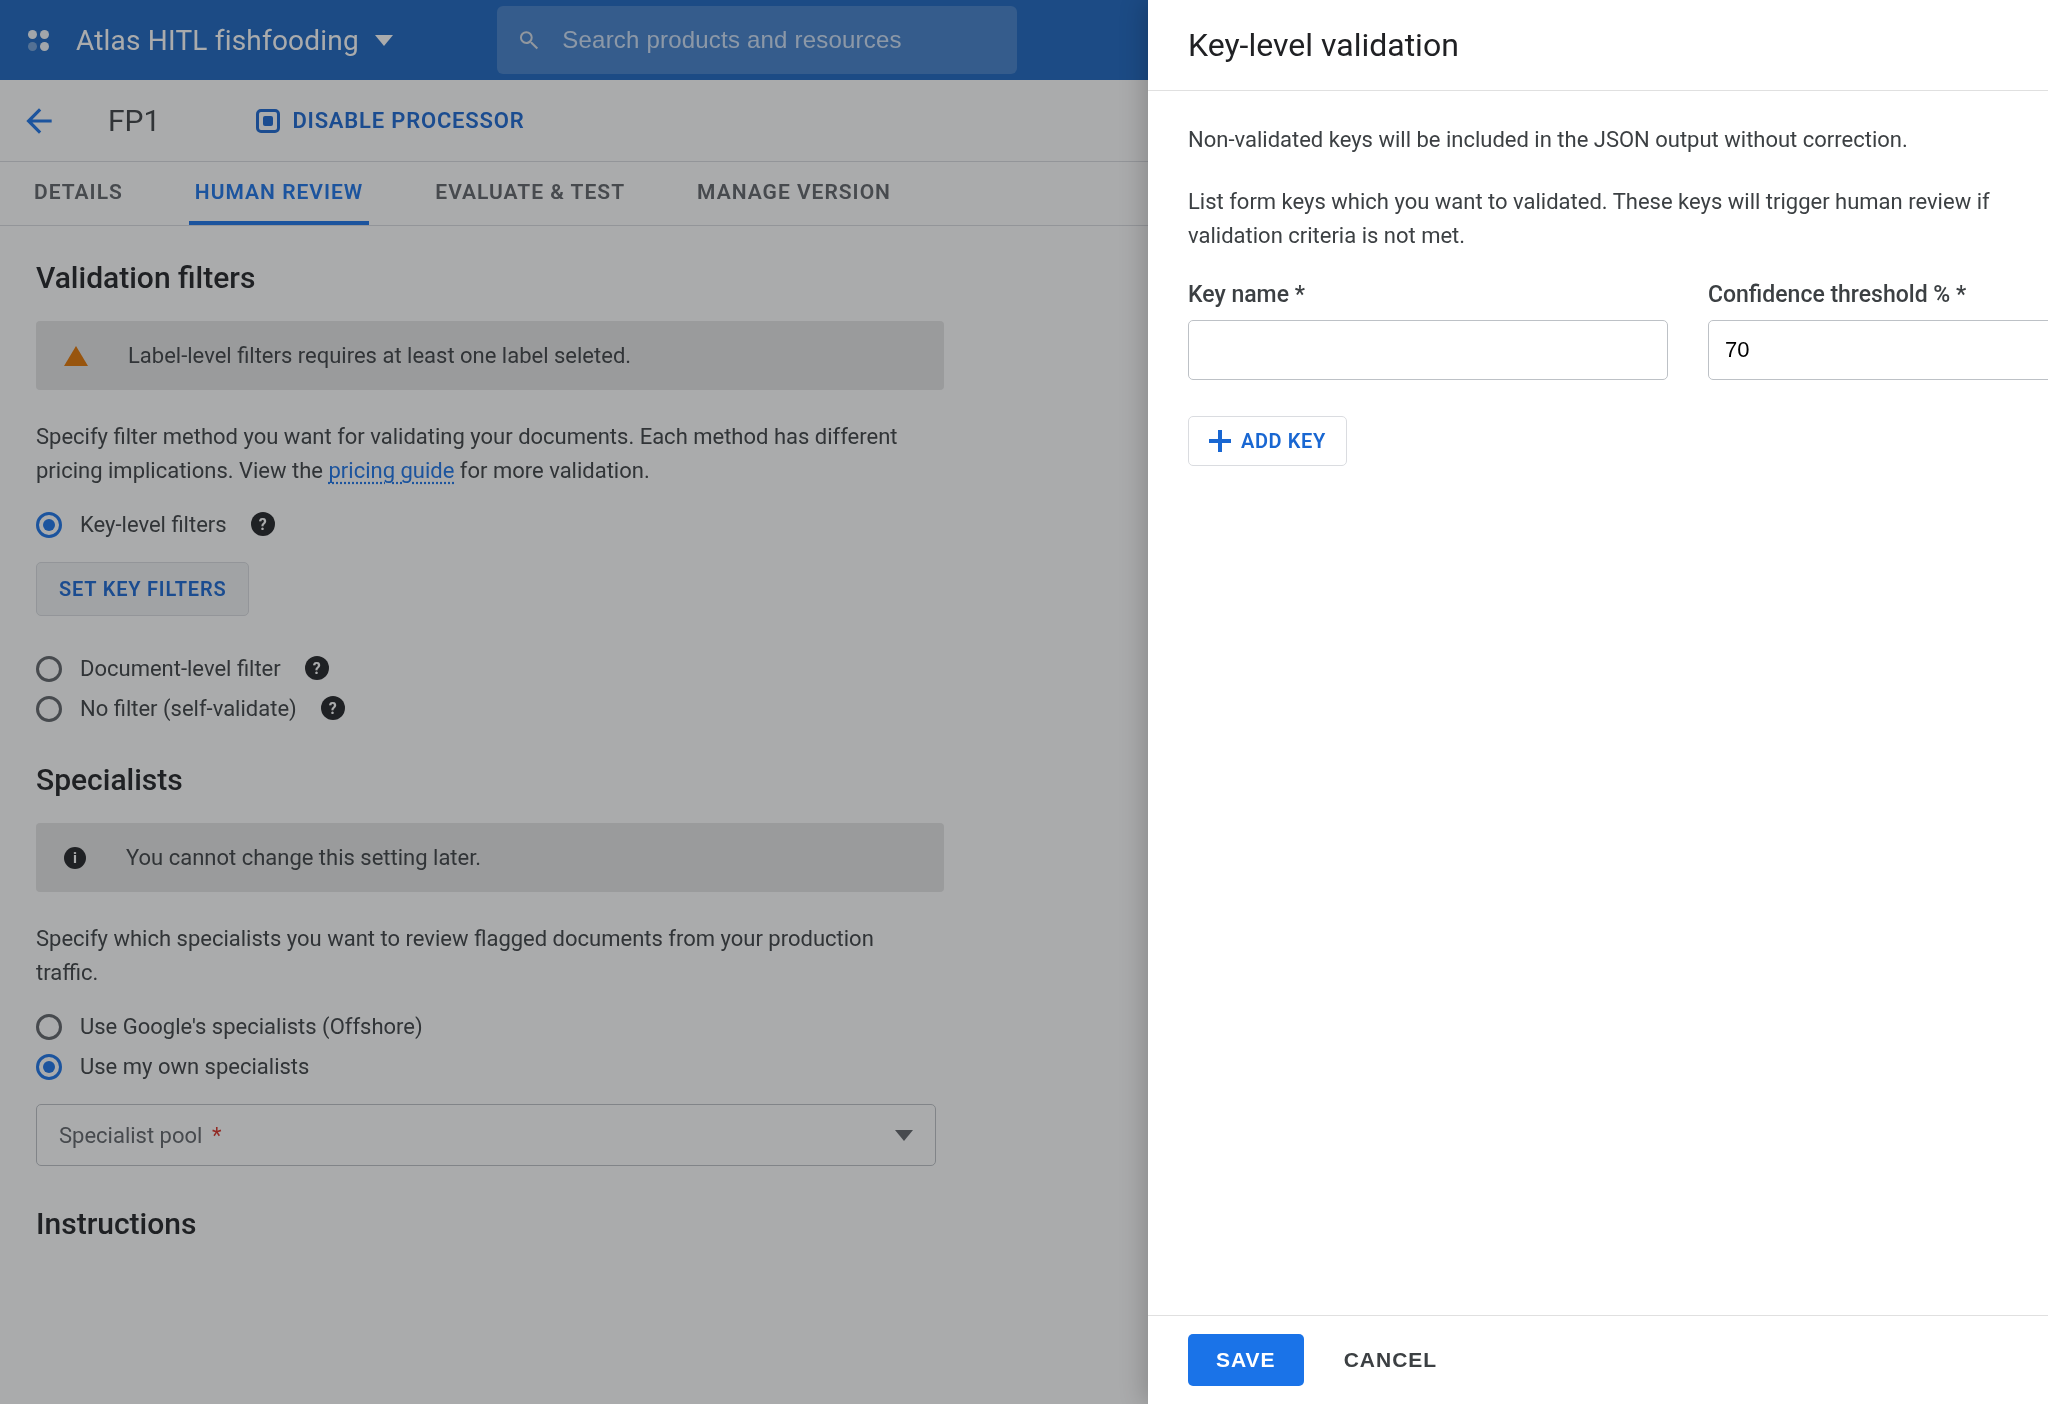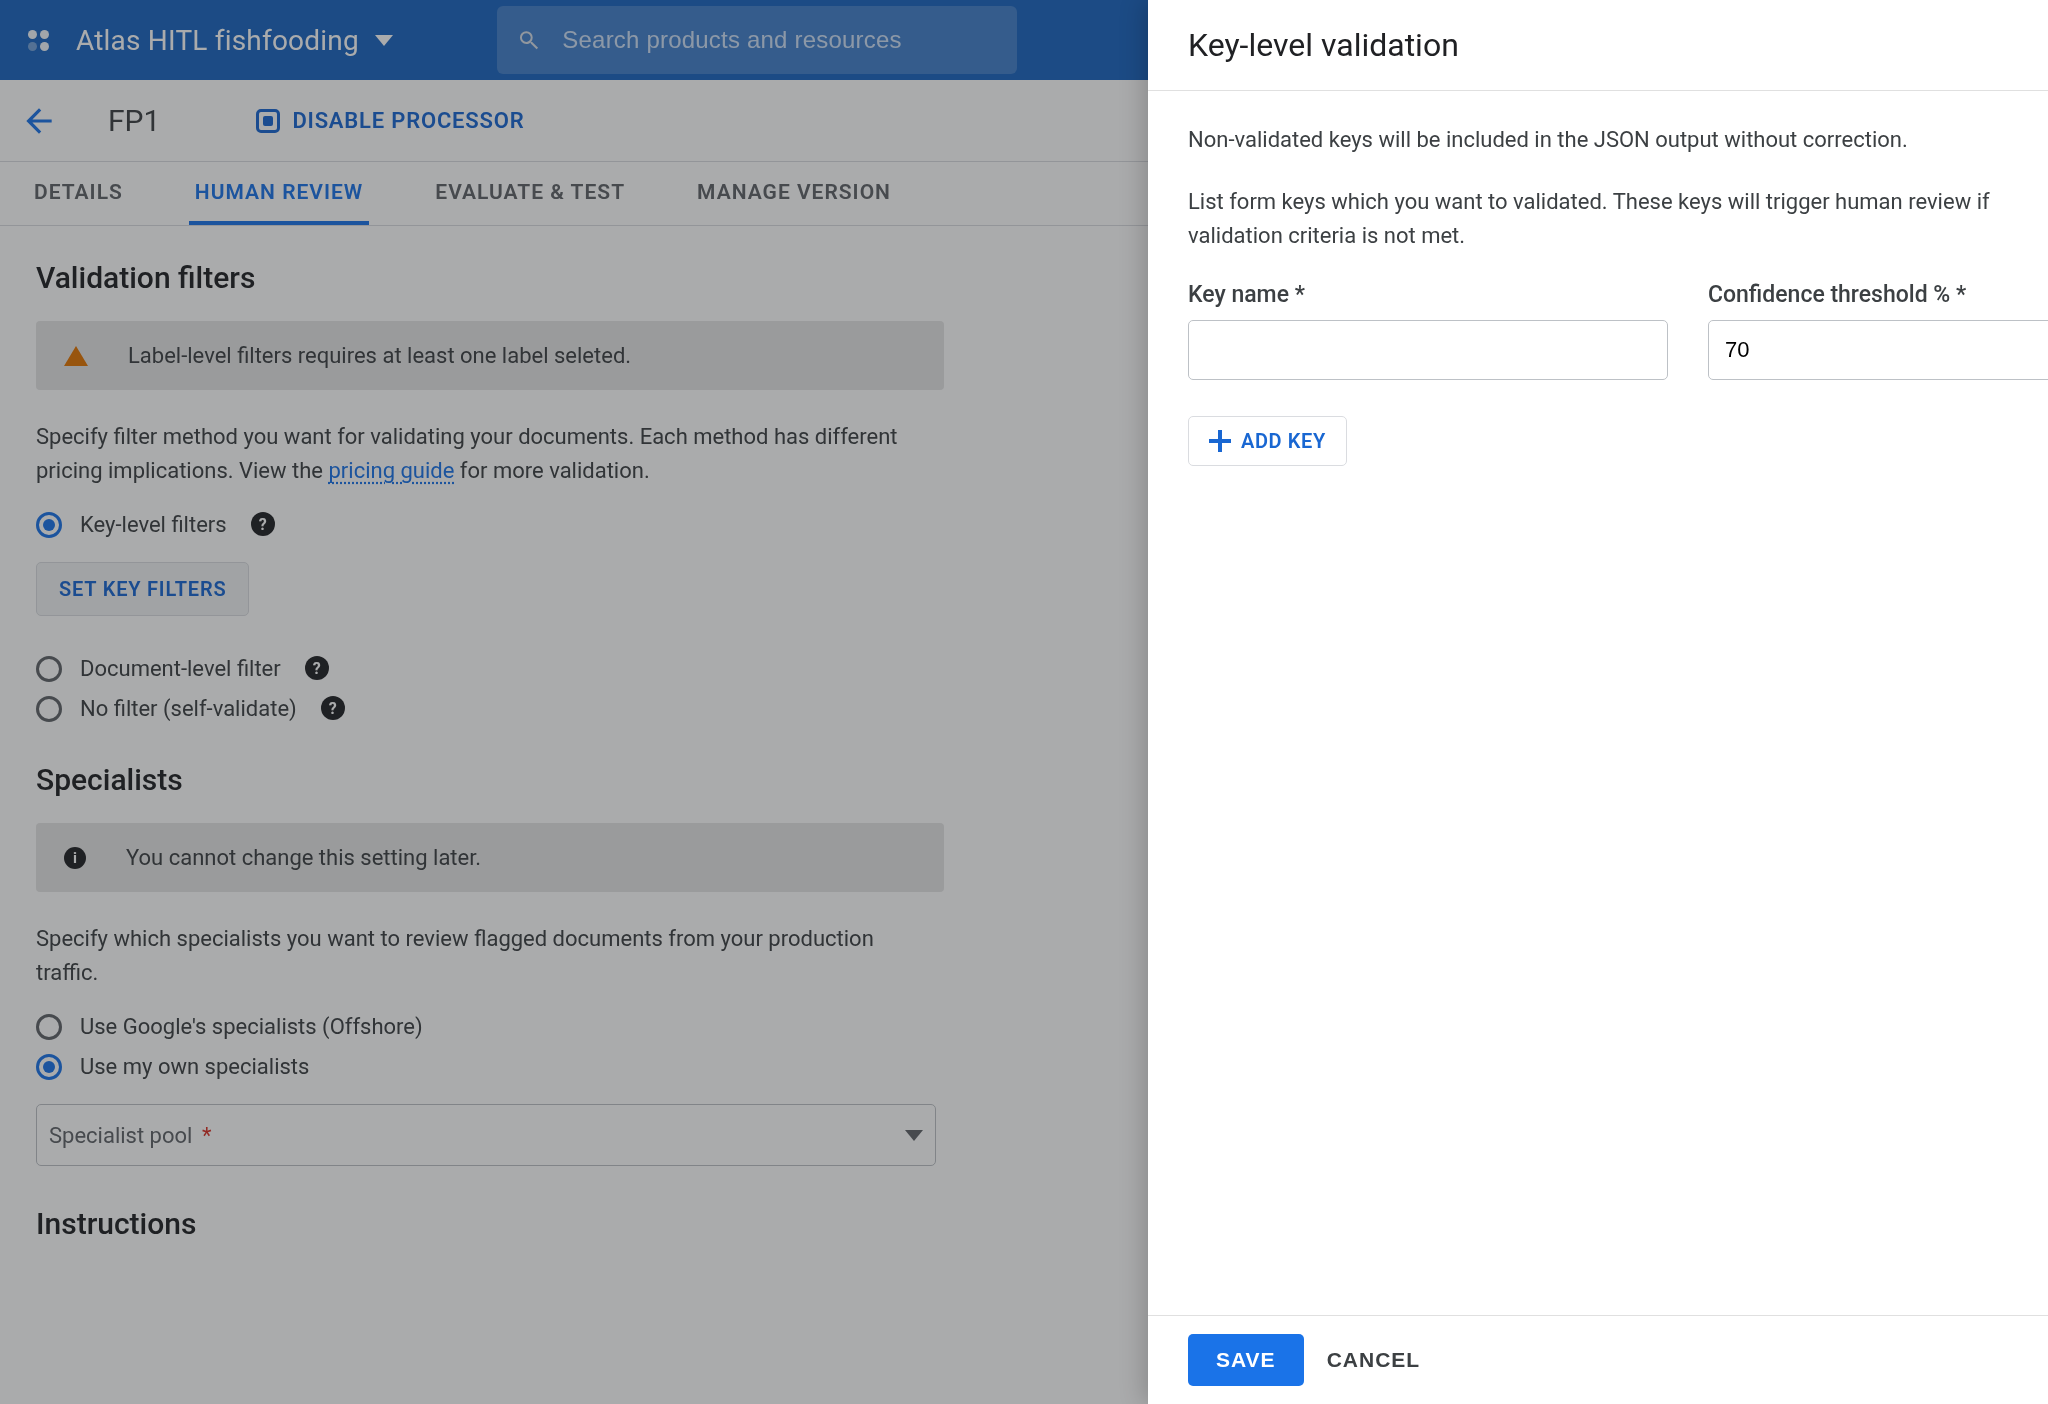--- a/index.html
+++ b/index.html
@@ -152,21 +152,21 @@
     display:inline-flex;align-items:center;gap:10px;
     border:1px solid #dadce0;border-radius:5px;
     padding: 14px 22px;
     color:#1967d2;font-weight:600;font-size:20px;letter-spacing:.8px;
     background:#f1f3f4;cursor:pointer;
     margin: 10px 0 30px;
   }
 
   .select-field {
     border:1px solid #bdc1c6;border-radius:5px;height:62px;width:900px;
-    display:flex;align-items:center;justify-content:space-between;padding:0 12px;
+    display:flex;align-items:center;justify-content:space-between;padding:0 22px;
     color:#5f6368;font-size:22px;margin-top:24px;cursor:pointer;background:#fff;
   }
   .select-field .req{color:#d93025;margin-left:4px;}
   .select-caret{width:0;height:0;border-left:9px solid transparent;border-right:9px solid transparent;border-top:11px solid #5f6368;}
 
   .truncated-heading{font-size:30px;font-weight:500;margin-top:40px;color:#202124;}
 
   
   .scrim {
     position:absolute; inset:0; background:rgba(32,33,36,0.38);
@@ -206,21 +206,21 @@
     display:inline-flex;align-items:center;gap:10px;
     border:1px solid #dadce0;border-radius:5px;padding:12px 20px;
     color:#1967d2;font-weight:600;font-size:20px;letter-spacing:.6px;cursor:pointer;margin-top:34px;background:#fff;
   }
   .plus{width:22px;height:22px;position:relative;}
   .plus::before,.plus::after{content:"";position:absolute;background:#1967d2;}
   .plus::before{left:9px;top:0;width:4px;height:22px;}
   .plus::after{top:9px;left:0;height:4px;width:22px;}
 
   .sp-footer{
-    border-top:1px solid #e0e0e0;padding:18px 40px;display:flex;gap:23px;align-items:center;
+    border-top:1px solid #e0e0e0;padding:18px 40px;display:flex;gap:40px;align-items:center;
   }
   .btn-primary{
     background:#1a73e8;color:#fff;border:0;border-radius:5px;padding:14px 28px;font-size:21px;font-weight:600;letter-spacing:1px;cursor:pointer;
   }
   .btn-flat{
     background:transparent;border:0;color:#3c4043;font-size:21px;font-weight:600;letter-spacing:1px;cursor:pointer;
   }
 </style>
 </head>
 <body>

